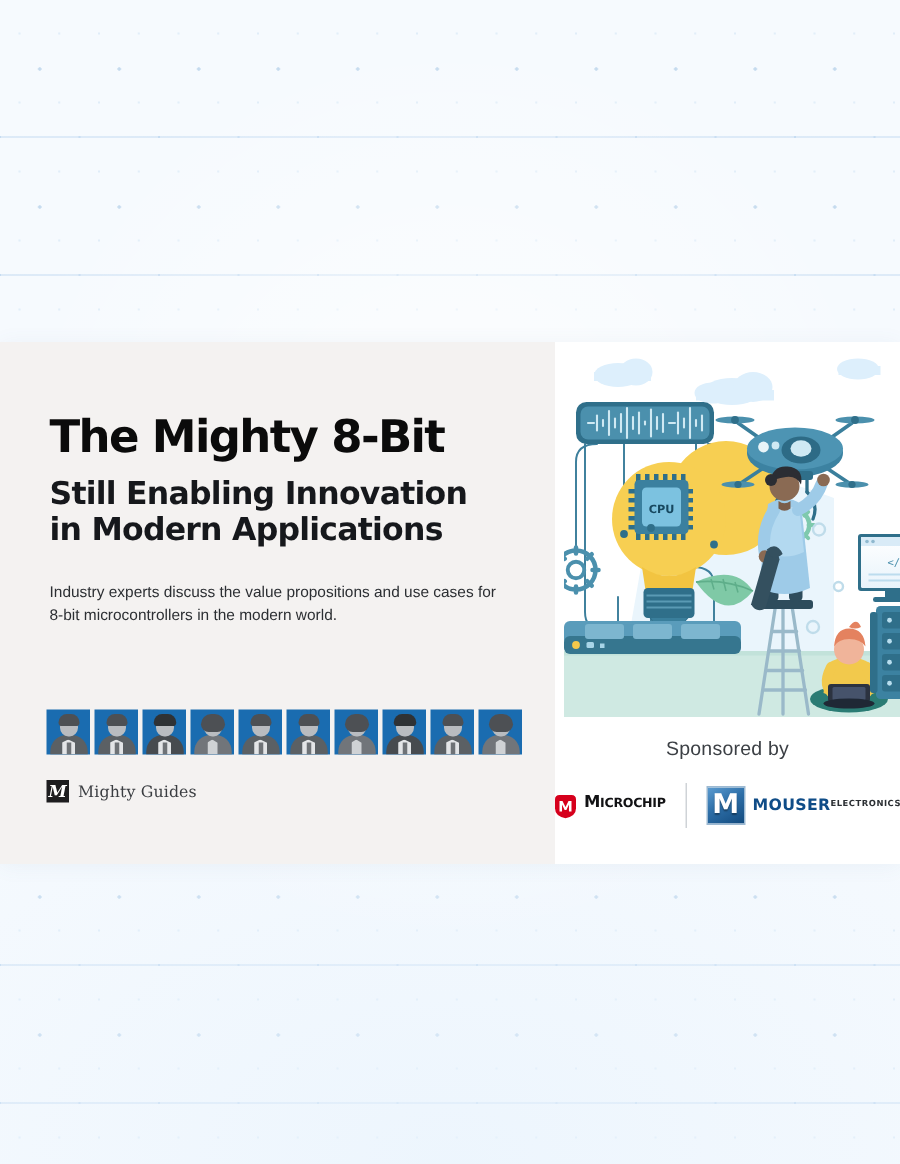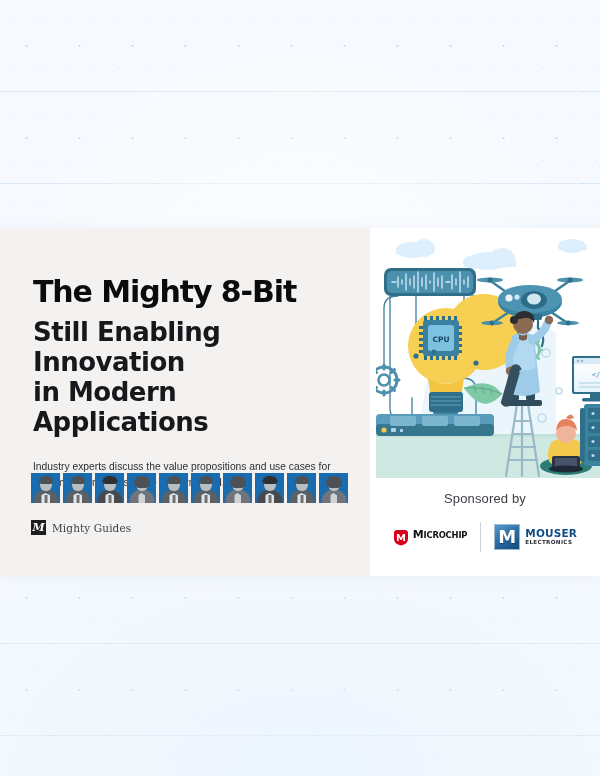--- a/index.html
+++ b/index.html
@@ -68,21 +68,21 @@
     font-weight:bold;
     font-size:30px;
     line-height:1.06;
     letter-spacing:-1.1px;
     color:#0b0b0b;
     margin:0;
   }
   .title-sub{
     font-family:"DejaVu Sans", sans-serif;
     font-weight:bold;
-    font-size:26px;
+    font-size:21px;
     line-height:1.16;
     letter-spacing:-0.5px;
     color:#16181c;
     margin:9px 0 0 0;
   }
   .deck{
     margin:22px 0 0 0;
     font-family:"Liberation Sans", sans-serif;
     font-size:10.3px;
     line-height:1.55;
@@ -194,21 +194,21 @@
     width:26px;height:26px;
     background:linear-gradient(150deg,#5b9bd0 0%,#2e6fa8 45%,#124a7e 100%);
     display:flex;align-items:center;justify-content:center;
     border:1px solid #9cb9d2;box-sizing:border-box;
   }
   .mouser-m{
     font-family:"DejaVu Sans", sans-serif;
     font-weight:bold;font-size:18px;color:#fff;line-height:1;
     text-shadow:0 1px 1px rgba(0,0,0,.35);
   }
-  .mouser-txt{display:flex;flex-direction:column;line-height:1;}
+  .mouser-txt{display:flex;line-height:1;}
   .mouser-top{
     font-family:"DejaVu Sans", sans-serif;
     font-weight:bold;font-size:10.5px;color:#0f4c87;letter-spacing:.2px;
   }
   .mouser-bot{
     font-family:"DejaVu Sans", sans-serif;
     font-weight:bold;font-size:5.6px;color:#2b2f33;letter-spacing:.35px;margin-top:2px;
   }
 </style>
 </head>

